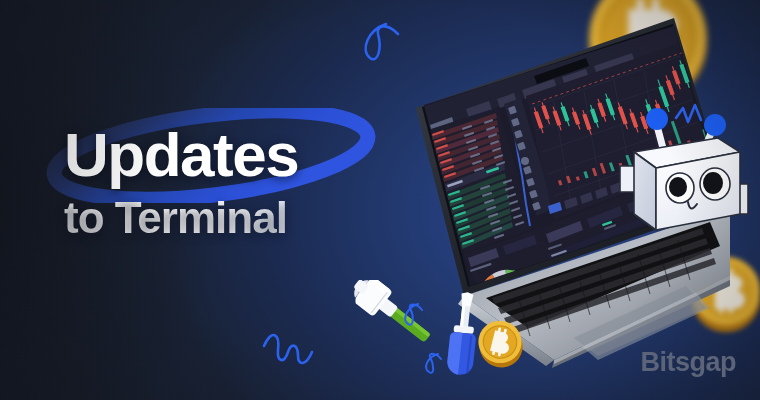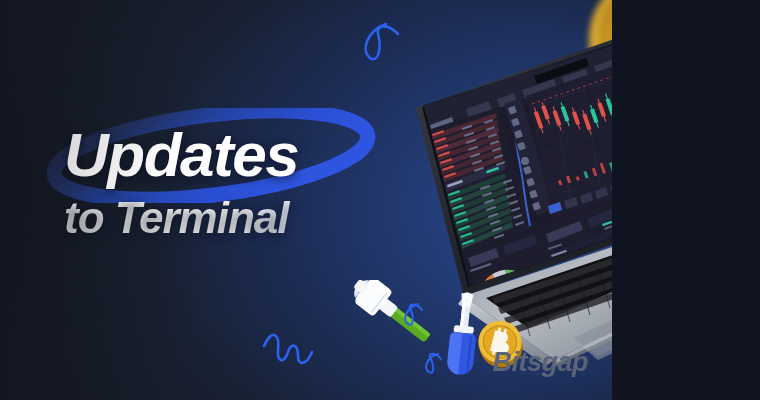--- a/index.html
+++ b/index.html
@@ -1,24 +1,23 @@
 <!DOCTYPE html>
 <html><head>
 <meta charset="utf-8">
 <style>
   * { margin:0; padding:0; box-sizing:border-box; }
   html,body { width:760px; height:400px; overflow:hidden; background:#0f1420; }
   body { font-family:"Liberation Sans", sans-serif; }
 
   .banner {
-    position:relative; width:612px; height:400px; overflow:hidden;
+    position:relative; width:760px; height:400px; overflow:hidden;
     background:
       radial-gradient(ellipse 520px 420px at 540px 210px, #2a4690 0%, #22396f 28%, #1b2a50 52%, #192235 74%, #191f2c 100%),
       linear-gradient(100deg, #191e2a 0%, #1a2030 40%, #1d2a4a 70%, #1a2236 100%);
-    font-style: italic;
   }
   .bg-glow-left {
     position:absolute; left:-60px; top:0; width:340px; height:400px;
     background:radial-gradient(ellipse 240px 300px at 40px 200px, rgba(20,24,34,.95) 0%, rgba(22,27,38,.5) 60%, rgba(25,31,44,0) 100%);
   }
   .bg-vign {
     position:absolute; inset:0;
     background:radial-gradient(ellipse 640px 480px at 420px 200px, rgba(0,0,0,0) 40%, rgba(8,10,16,.55) 100%);
   }
 

